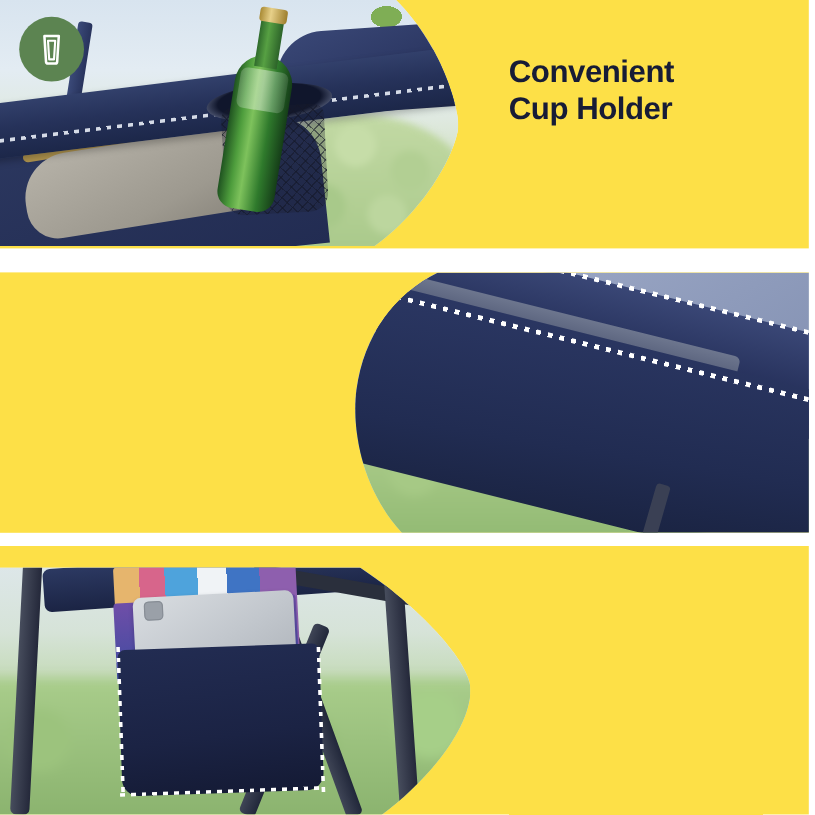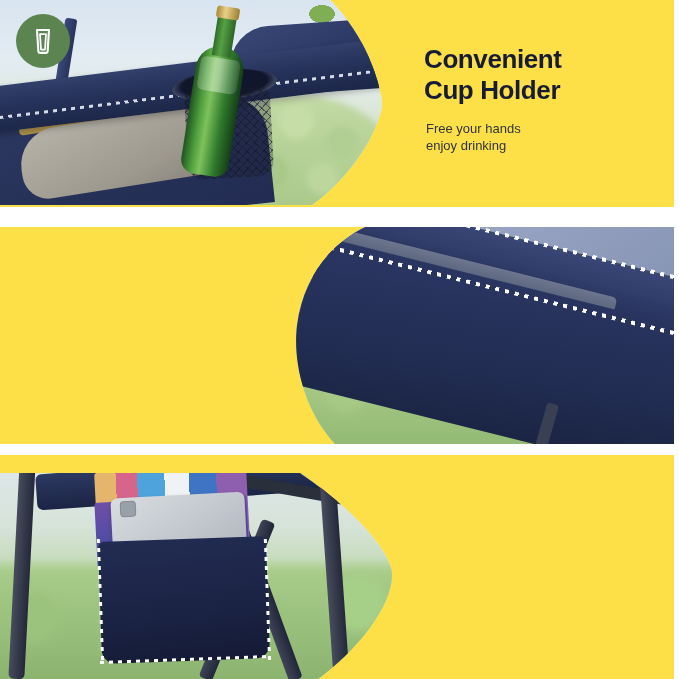--- a/index.html
+++ b/index.html
@@ -368,22 +368,20 @@
     <div class="badge" id="badge1">
       <svg width="30" height="30" viewBox="0 0 24 24">
         <path d="M7.2 3.2h9.6l-1.1 17.2a1.2 1.2 0 0 1-1.2 1.1H9.5a1.2 1.2 0 0 1-1.2-1.1L7.2 3.2z" fill="none" stroke="#ffffff" stroke-width="1.7" stroke-linejoin="round"></path>
         <path d="M9.6 6.4h4.8l-0.8 12.4h-3.2L9.6 6.4z" fill="none" stroke="#ffffff" stroke-width="1.4" stroke-linejoin="round"></path>
       </svg>
     </div>
 
     <div class="txt" id="text1">
       <h2 class="headline">Convenient
 Cup Holder</h2>
-      <p class="sub">Free your hands
-enjoy drinking</p>
     </div>
   </section>
 
   <section class="panel" id="panel2">
 
     <div class="photo" id="photo2">
       <div class="bg"></div>
       <div class="grass"></div>
       <div class="backrest"></div>
       <div class="armmain"></div>

